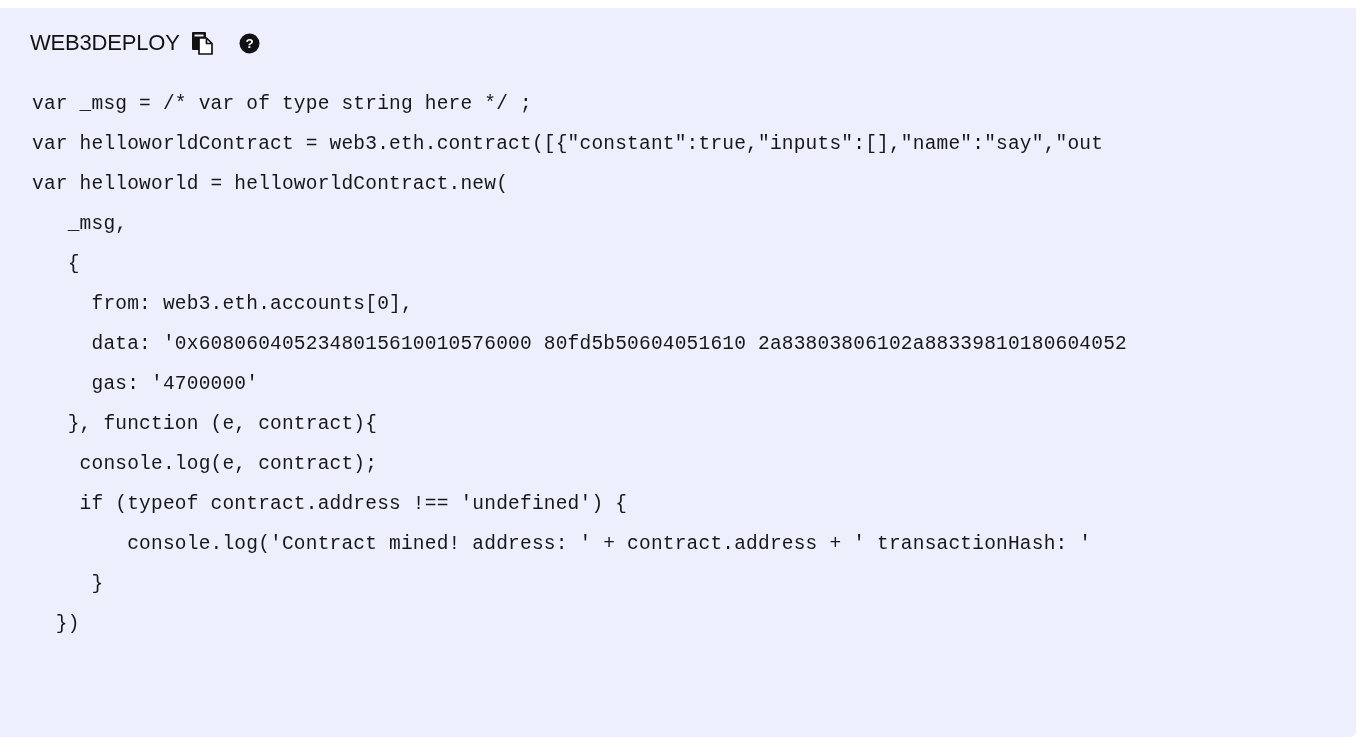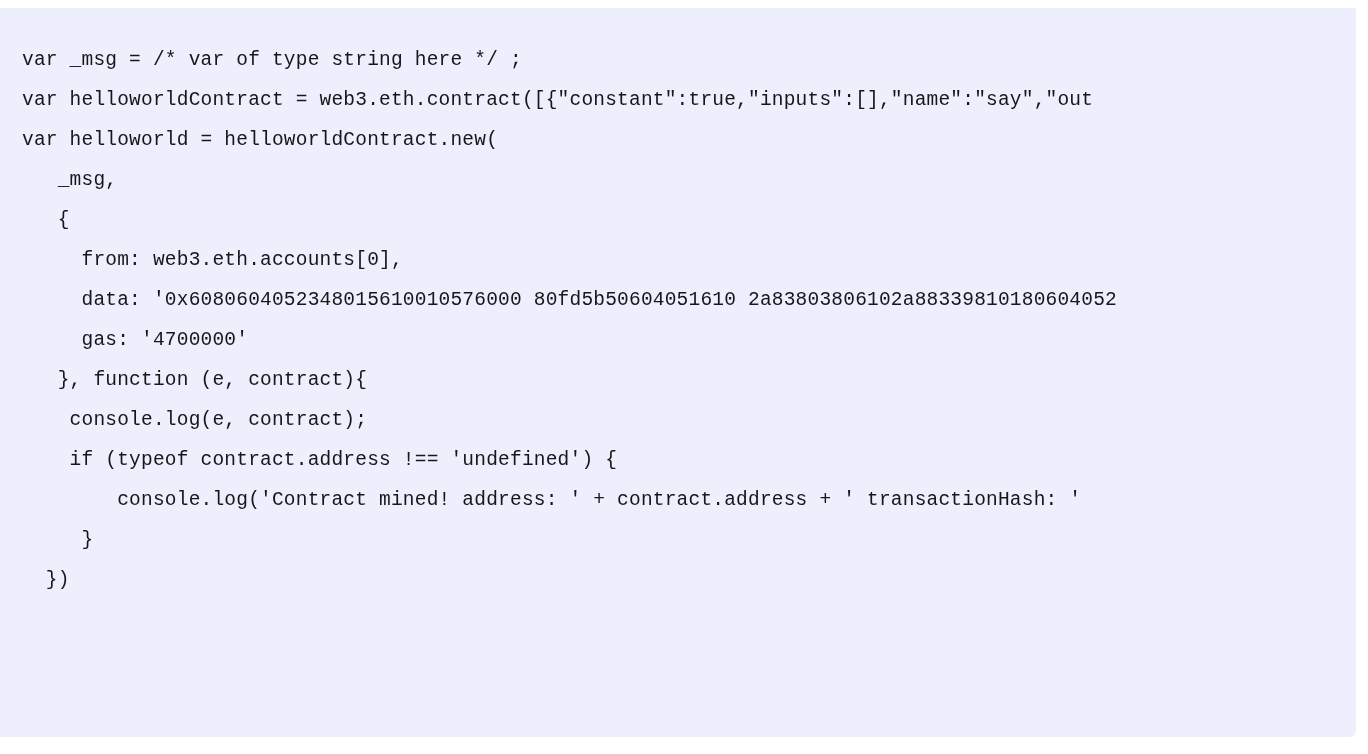--- a/index.html
+++ b/index.html
@@ -49,37 +49,56 @@
     align-items: center;
     justify-content: center;
     cursor: pointer;
   }
   #copy-icon { margin-left: 12px; }
   #help-icon { margin-left: 26px; }
 
   
   .code-block {
     margin: 0;
-    padding: 32px 0 0 22px;
+    padding: 32px 0 0 32px;
     font-family: "Liberation Mono", "DejaVu Sans Mono", monospace;
     font-size: 19.5px;
     line-height: 40px;
     color: #17171a;
     white-space: pre;
     overflow: hidden;
     letter-spacing: 0.2px;
   }
   .code-line {
     white-space: pre;
     height: 40px;
     overflow: hidden;
     text-overflow: clip;
   }
 </style>
 </head>
 <body>
 
 <div id="web3deploy-panel">
 
+  <div class="panel-header">
+    <span class="panel-title">WEB3DEPLOY</span>
+
+    <span class="header-icon" id="copy-icon">
+      <svg width="21" height="23" viewBox="0 0 21 23" aria-hidden="true">
+        <rect x="0" y="0" width="14" height="18" rx="1" fill="#111114"></rect>
+        <rect x="2.5" y="2.5" width="9" height="2" fill="#edf0fc"></rect>
+        <path d="M7 6 h7.5 L20 11.5 V22 H7 Z" fill="#ffffff" stroke="#111114" stroke-width="1.7" stroke-linejoin="round"></path>
+        <path d="M14.5 6 L14.5 11.5 L20 11.5" fill="none" stroke="#111114" stroke-width="1.7" stroke-linejoin="round"></path>
+      </svg>
+    </span>
+
+    <span class="header-icon" id="help-icon">
+      <svg width="21" height="21" viewBox="0 0 21 21" aria-hidden="true">
+        <circle cx="10.5" cy="10.5" r="10" fill="#111114"></circle>
+        <text x="10.5" y="15.3" text-anchor="middle" font-family="Liberation Sans, sans-serif" font-size="13.5" font-weight="bold" fill="#ffffff">?</text>
+      </svg>
+    </span>
+  </div>
 
   <pre class="code-block" id="code-block"><div class="code-line">var _msg = /* var of type string here */ ;</div><div class="code-line">var helloworldContract = web3.eth.contract([{"constant":true,"inputs":[],"name":"say","out</div><div class="code-line">var helloworld = helloworldContract.new(</div><div class="code-line">   _msg,</div><div class="code-line">   {</div><div class="code-line">     from: web3.eth.accounts[0],</div><div class="code-line">     data: '0x6080604052348015610010576000 80fd5b50604051610 2a83803806102a88339810180604052</div><div class="code-line">     gas: '4700000'</div><div class="code-line">   }, function (e, contract){</div><div class="code-line">    console.log(e, contract);</div><div class="code-line">    if (typeof contract.address !== 'undefined') {</div><div class="code-line">        console.log('Contract mined! address: ' + contract.address + ' transactionHash: '</div><div class="code-line">     }</div><div class="code-line">  })</div></pre>
 
 </div>
 
 </body></html>

